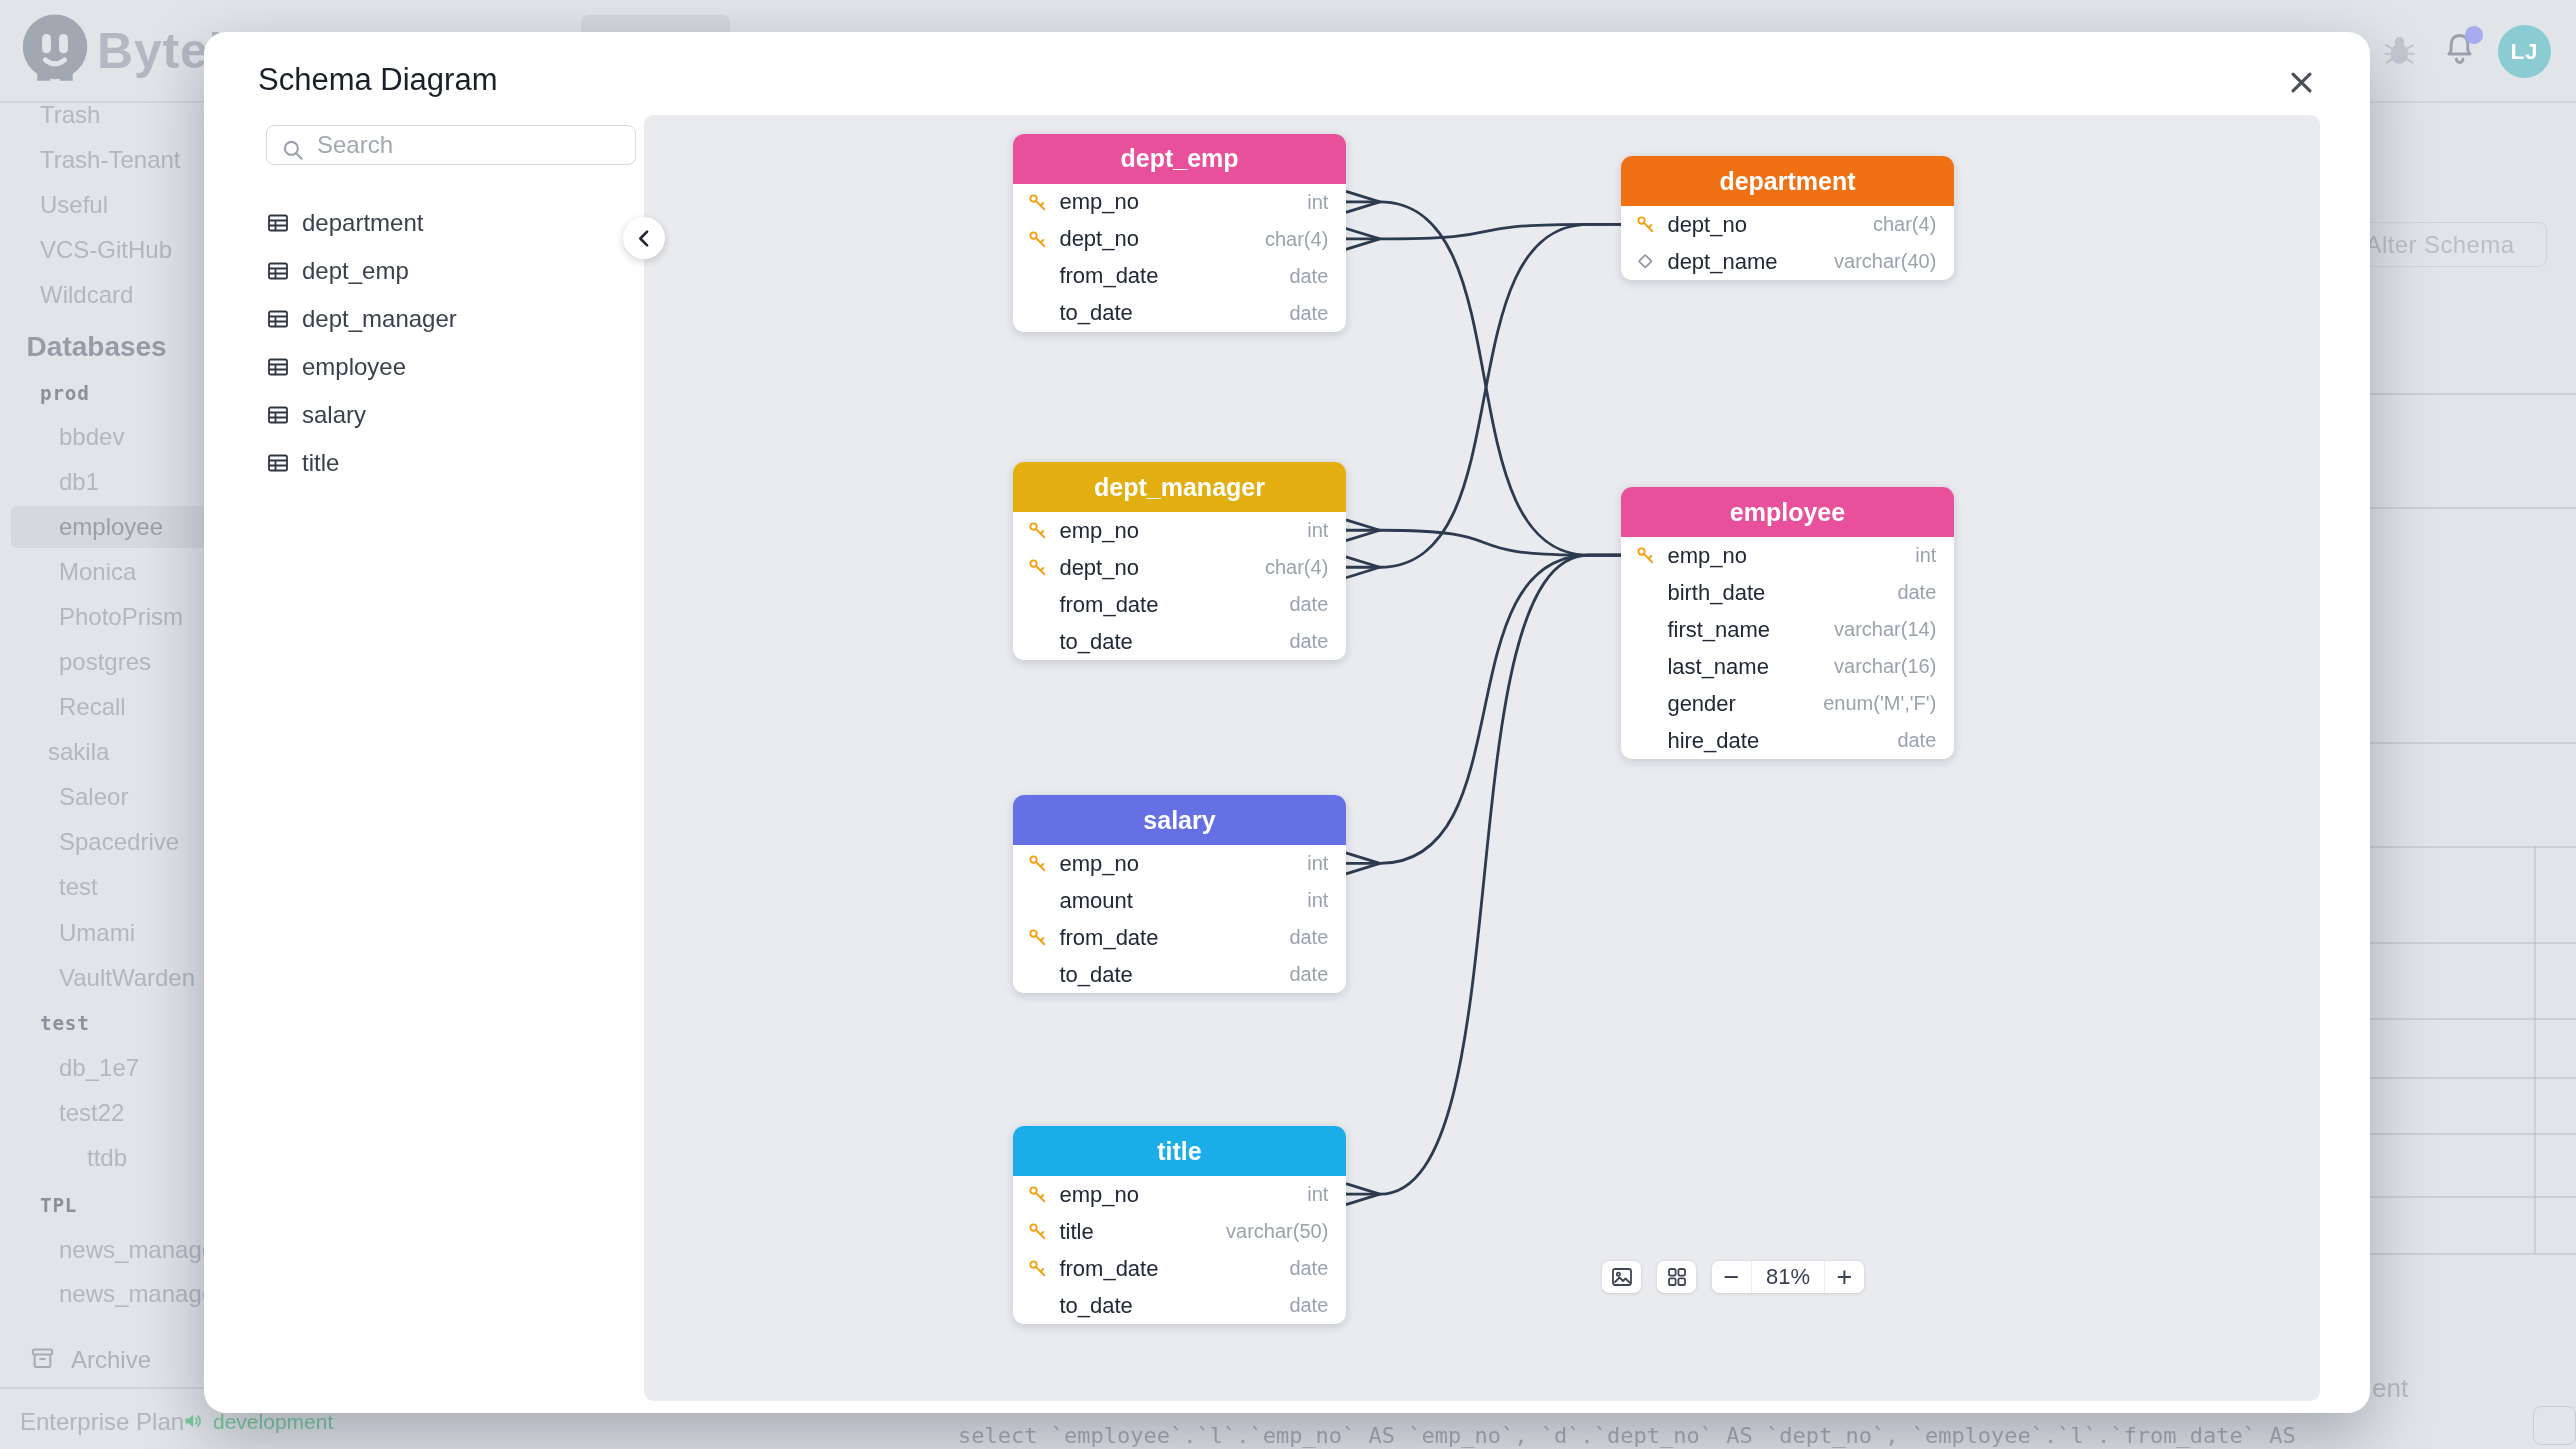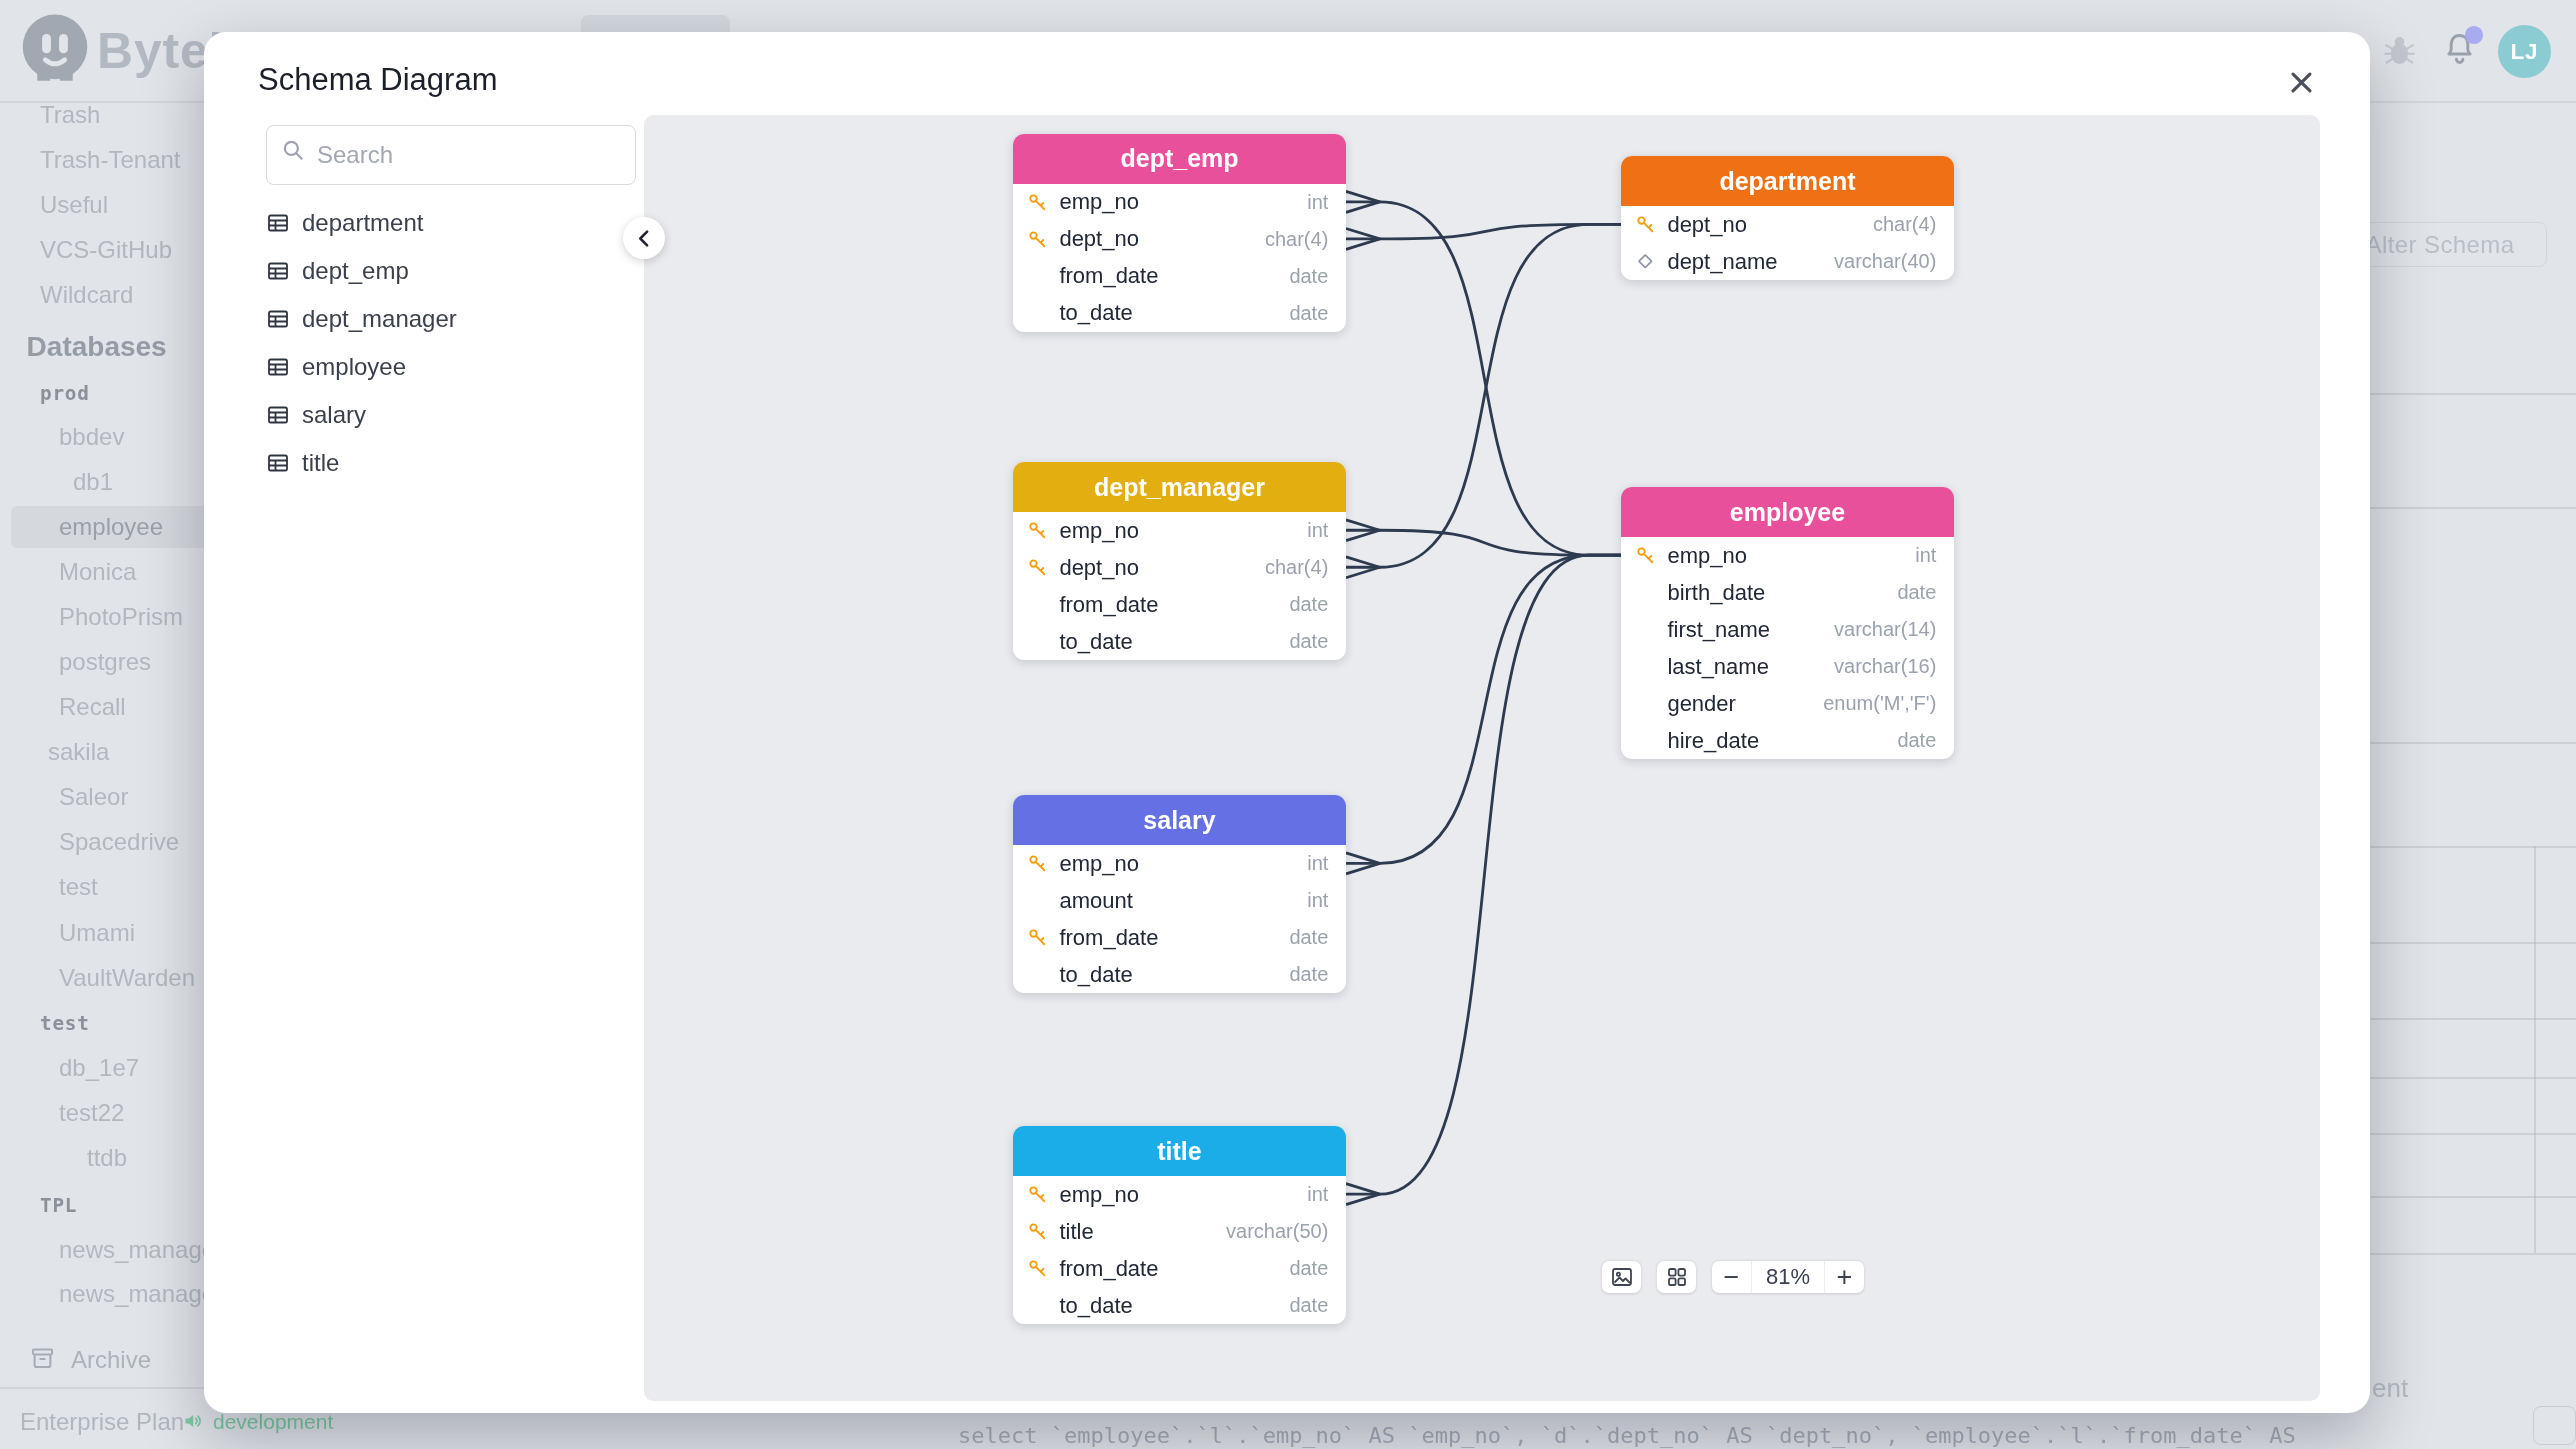--- a/index.html
+++ b/index.html
@@ -45,21 +45,21 @@
   .bg-partial-text{position:absolute;left:2372px;top:1388px;transform:translateY(-50%);font-size:26px;color:#b6bbc3;}
   .bg-partial-box{position:absolute;left:2533px;top:1406px;width:43px;height:39px;border:1.6px solid #c9cdd3;border-radius:8px;box-sizing:border-box;}
 
   
   .modal{position:absolute;left:204px;top:32px;width:2166px;height:1381px;background:#fff;
     border-radius:22px;box-shadow:0 24px 64px rgba(15,23,42,.28);z-index:10;}
   .modal-title{position:absolute;left:54px;top:48px;transform:translateY(-50%);
     font-size:31px;font-weight:500;color:#1a1f29;white-space:nowrap;}
   .close-btn{position:absolute;left:2080px;top:33px;width:35px;height:35px;display:flex;
     align-items:center;justify-content:center;cursor:pointer;}
-  .search-box{position:absolute;left:62px;top:93px;width:370px;height:60px;box-sizing:border-box;
+  .search-box{position:absolute;left:62px;top:93px;width:370px;height:40px;box-sizing:border-box;
     border:1.6px solid #d7dae0;border-radius:8px;background:#fff;padding:0 14.5px 0 50px;
     font-size:24px;color:#333;font-family:"Liberation Sans",sans-serif;outline:none;}
   .search-box::placeholder{color:#a3a9b3;}
   .search-icon{position:absolute;left:76px;top:105px;pointer-events:none;}
   .table-list{position:absolute;left:62px;top:167px;width:370px;}
   .table-list-item{height:48px;display:flex;align-items:center;gap:12px;font-size:24px;color:#3a414d;cursor:pointer;}
   .canvas{position:absolute;left:440px;top:83px;width:1676px;height:1286px;background:#e9ebef;
     border-radius:9.7px;overflow:hidden;}
   .edges-svg{position:absolute;left:0;top:0;}
   .entity{position:absolute;width:333px;background:#fff;border-radius:11.3px;
@@ -121,21 +121,21 @@
 
 <div class="sidebar-nav">
     <div class="side-item k-nav" style="top: 13.7px; left: 40px;">Trash</div>
     <div class="side-item k-nav" style="top: 59px; left: 40px;">Trash-Tenant</div>
     <div class="side-item k-nav" style="top: 104px; left: 40px;">Useful</div>
     <div class="side-item k-nav" style="top: 149px; left: 40px;">VCS-GitHub</div>
     <div class="side-item k-nav" style="top: 194px; left: 40px; text-align: center;">Wildcard</div>
     <div class="side-item k-section" style="top: 246px; left: 26.6px;">Databases</div>
     <div class="side-item k-group" style="top: 292px; left: 40px;">prod</div>
     <div class="side-item k-db" style="top: 336px; left: 59px;">bbdev</div>
-    <div class="side-item k-db" style="top: 381px; left: 59px; margin-left: 14px;">db1</div>
+    <div class="side-item k-db" style="top: 381px; left: 59px;">db1</div>
     <div class="side-sel" style="top: 405px;"></div>
     <div class="side-item k-db sel" style="top: 426px; left: 59px;">employee</div>
     <div class="side-item k-db" style="top: 471px; left: 59px;">Monica</div>
     <div class="side-item k-db" style="top: 516px; left: 59px;">PhotoPrism</div>
     <div class="side-item k-db" style="top: 561px; left: 59px;">postgres</div>
     <div class="side-item k-db" style="top: 606px; left: 59px;">Recall</div>
     <div class="side-item k-db" style="top: 651px; left: 48px;">sakila</div>
     <div class="side-item k-db" style="top: 696px; left: 59px;">Saleor</div>
     <div class="side-item k-db" style="top: 741px; left: 59px;">Spacedrive</div>
     <div class="side-item k-db" style="top: 786px; left: 59px;">test</div>

